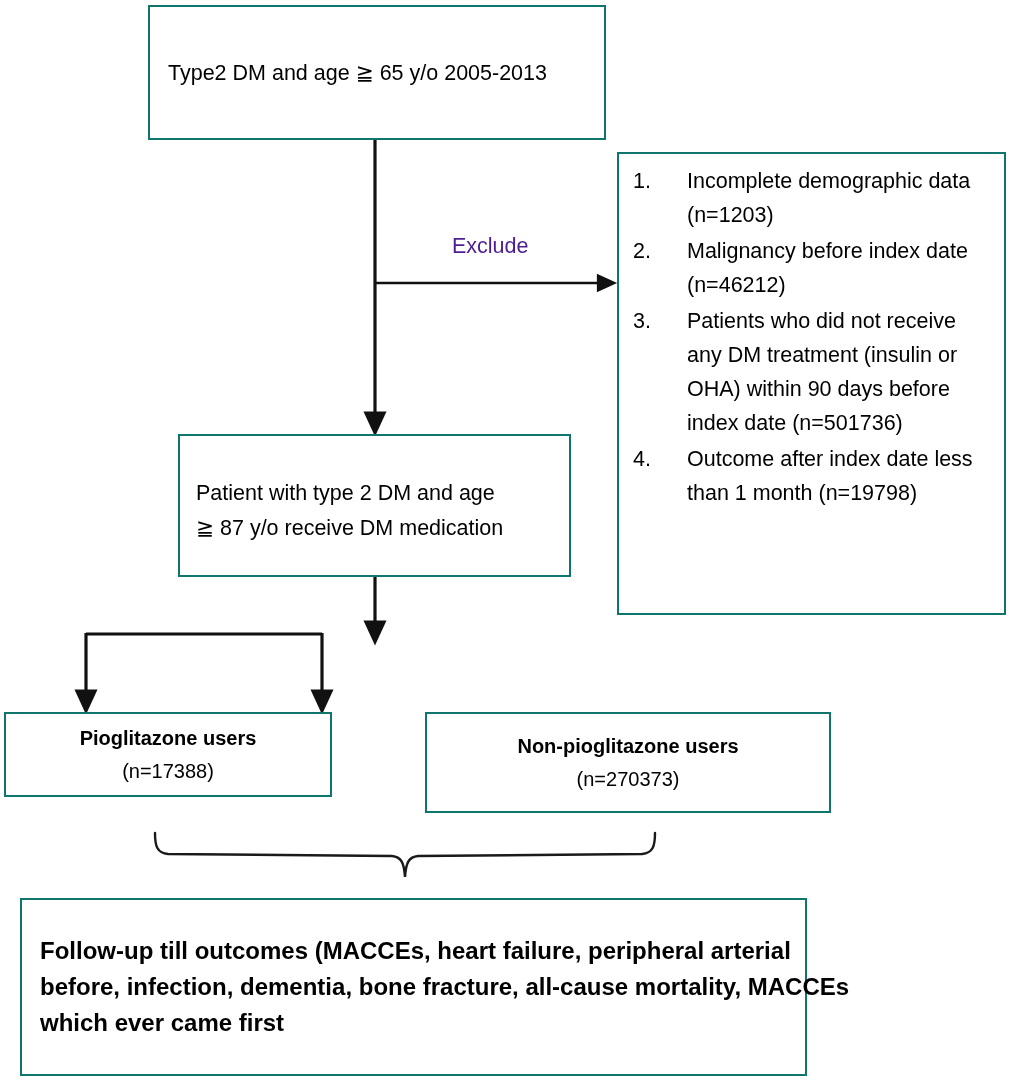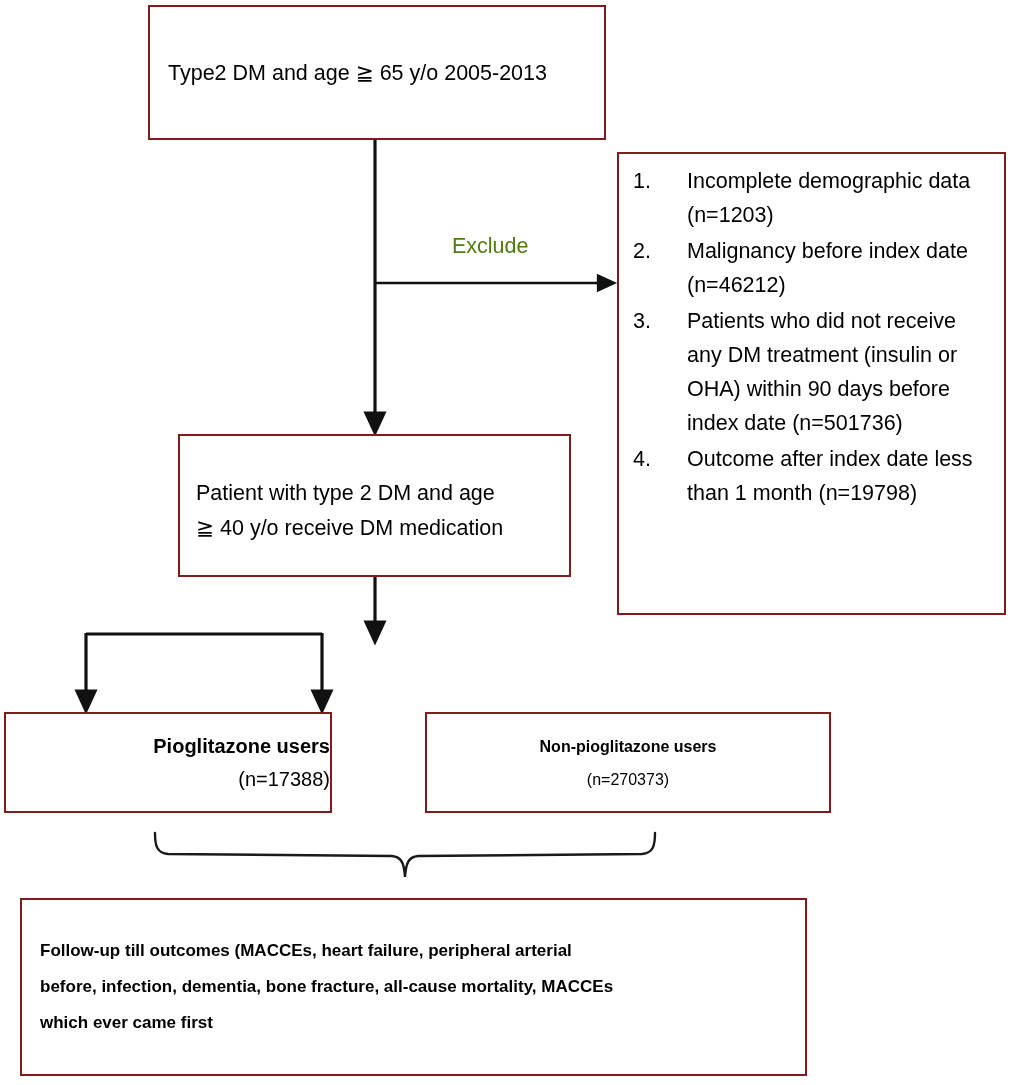--- a/index.html
+++ b/index.html
@@ -14,21 +14,21 @@
   #flowchart {
     position: relative;
     width: 1020px;
     height: 1085px;
     background: #ffffff;
     overflow: hidden;
   }
   .box {
     position: absolute;
     box-sizing: border-box;
-    border: 2px solid #7f1d1d;
+    border: 2px solid #0f766e;
     background: #ffffff;
     display: flex;
     flex-direction: column;
     justify-content: center;
   }
   .box .line {
     white-space: pre;
   }
 
   
@@ -77,60 +77,60 @@
     padding: 13px 12px 2px 16px;
     font-size: 21.5px;
     line-height: 35px;
   }
 
   
   #box-pio {
     left: 4px;
     top: 712px;
     width: 328px;
-    height: 101px;
-    align-items: flex-end;
+    height: 85px;
+    align-items: center;
     font-size: 20px;
     line-height: 33px;
   }
   #box-nonpio {
     left: 425px;
     top: 712px;
     width: 406px;
     height: 101px;
     align-items: center;
-    font-size: 16px;
+    font-size: 20px;
     line-height: 33px;
   }
   .cohort-title {
     font-weight: bold;
   }
   .cohort-n {
     font-weight: normal;
   }
 
   
   #box-followup {
     left: 20px;
     top: 898px;
     width: 787px;
     height: 178px;
     padding: 6px 14px 6px 18px;
-    font-size: 17px;
+    font-size: 24px;
     line-height: 36px;
     font-weight: bold;
   }
 
   
   #label-exclude {
     position: absolute;
     left: 452px;
     top: 234px;
     font-size: 21.5px;
-    color: #4d7c0f;
+    color: #4c1d95;
   }
 
   
   #connectors {
     position: absolute;
     left: 0;
     top: 0;
     width: 1020px;
     height: 1085px;
     pointer-events: none;
@@ -183,21 +183,21 @@
       <span class="excl-text">Patients who did not receive any DM treatment (insulin or OHA) within 90 days before index date (n=501736)</span>
     </div>
     <div class="excl-item">
       <span class="excl-num">4.</span>
       <span class="excl-text">Outcome after index date less than 1 month (n=19798)</span>
     </div>
   </div>
 
   <div class="box" id="box-eligible">
     <div class="line">Patient with type 2 DM and age</div>
-    <div class="line">≧ 40 y/o receive DM medication</div>
+    <div class="line">≧ 87 y/o receive DM medication</div>
   </div>
 
   <div class="box" id="box-pio">
     <div class="cohort-title">Pioglitazone users</div>
     <div class="cohort-n">(n=17388)</div>
   </div>
 
   <div class="box" id="box-nonpio">
     <div class="cohort-title">Non-pioglitazone users</div>
     <div class="cohort-n">(n=270373)</div>

